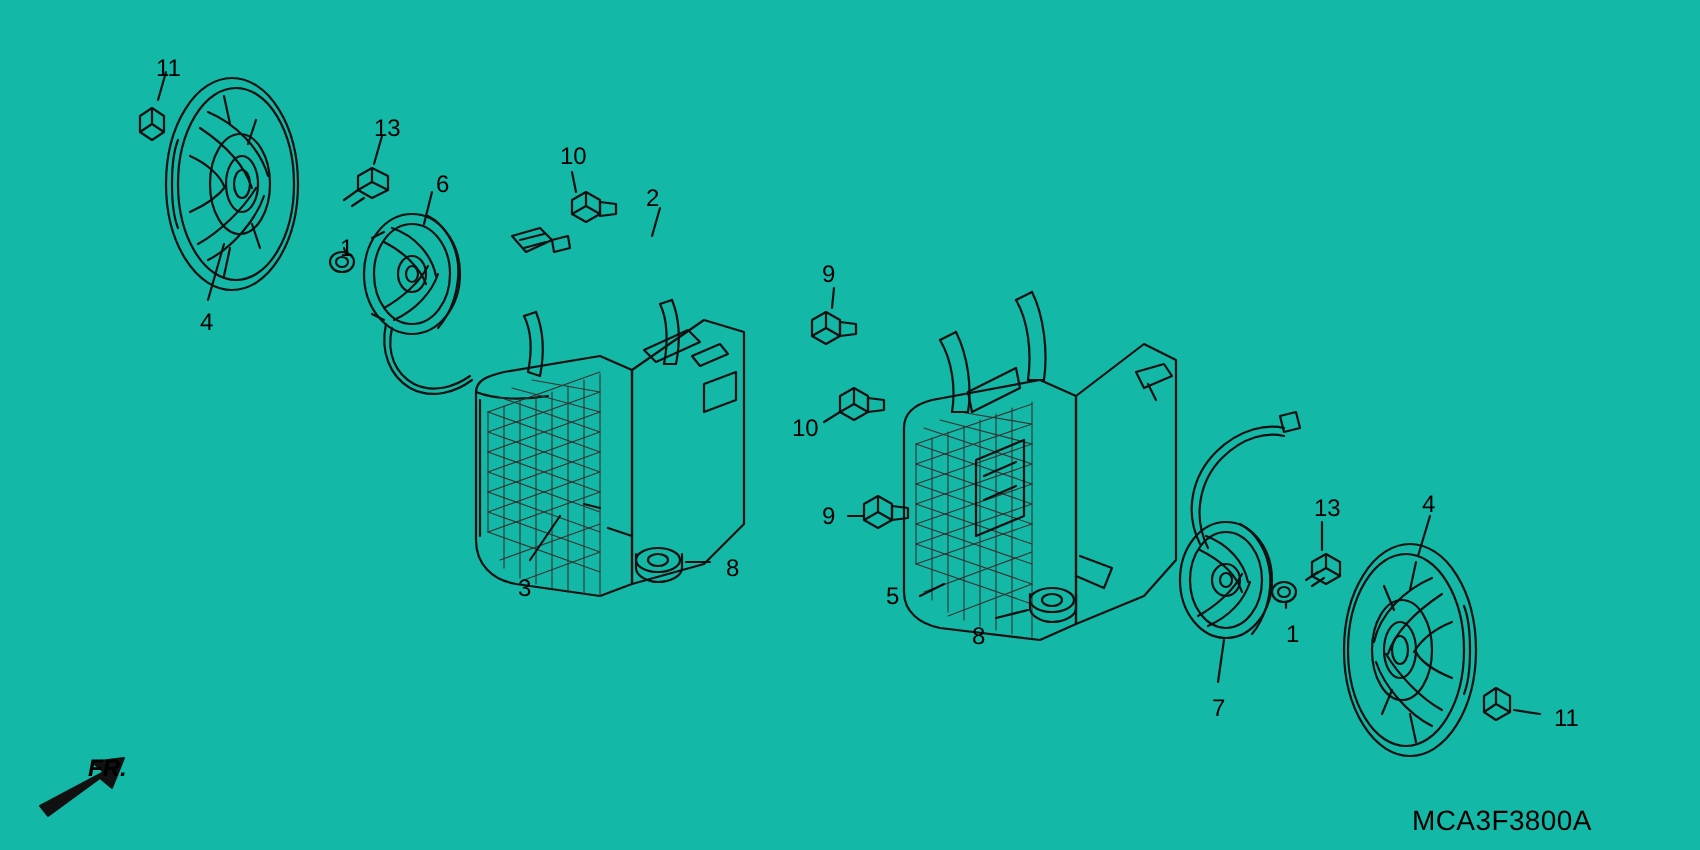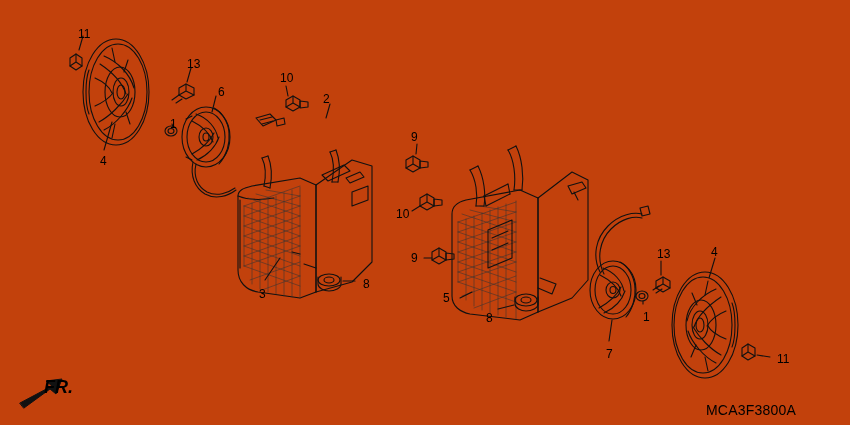--- a/index.html
+++ b/index.html
@@ -7,21 +7,21 @@
     padding: 0;
     background: #ffffff;
   }
   body {
     font-family: "Liberation Sans", sans-serif;
   }
   #page {
     position: relative;
     width: 850px;
     height: 425px;
-    background: #c2410c;
+    background: #14b8a6;
     overflow: hidden;
     text-align: center;
   }
   #page svg.art {
     position: absolute;
     left: 0;
     top: 0;
     width: 850px;
     height: 425px;
   }
@@ -37,21 +37,21 @@
     position: absolute;
     font-family: "Liberation Sans", sans-serif;
     font-size: 14px;
     letter-spacing: 0.2px;
     color: #000000;
     white-space: nowrap;
   }
   .fr-label {
     position: absolute;
     font-family: "Liberation Sans", sans-serif;
-    font-size: 18px;
+    font-size: 12px;
     font-weight: bold;
     font-style: italic;
     color: #000000;
     white-space: nowrap;
   }
 </style>
 </head>
 <body>
 
 <div id="page">

